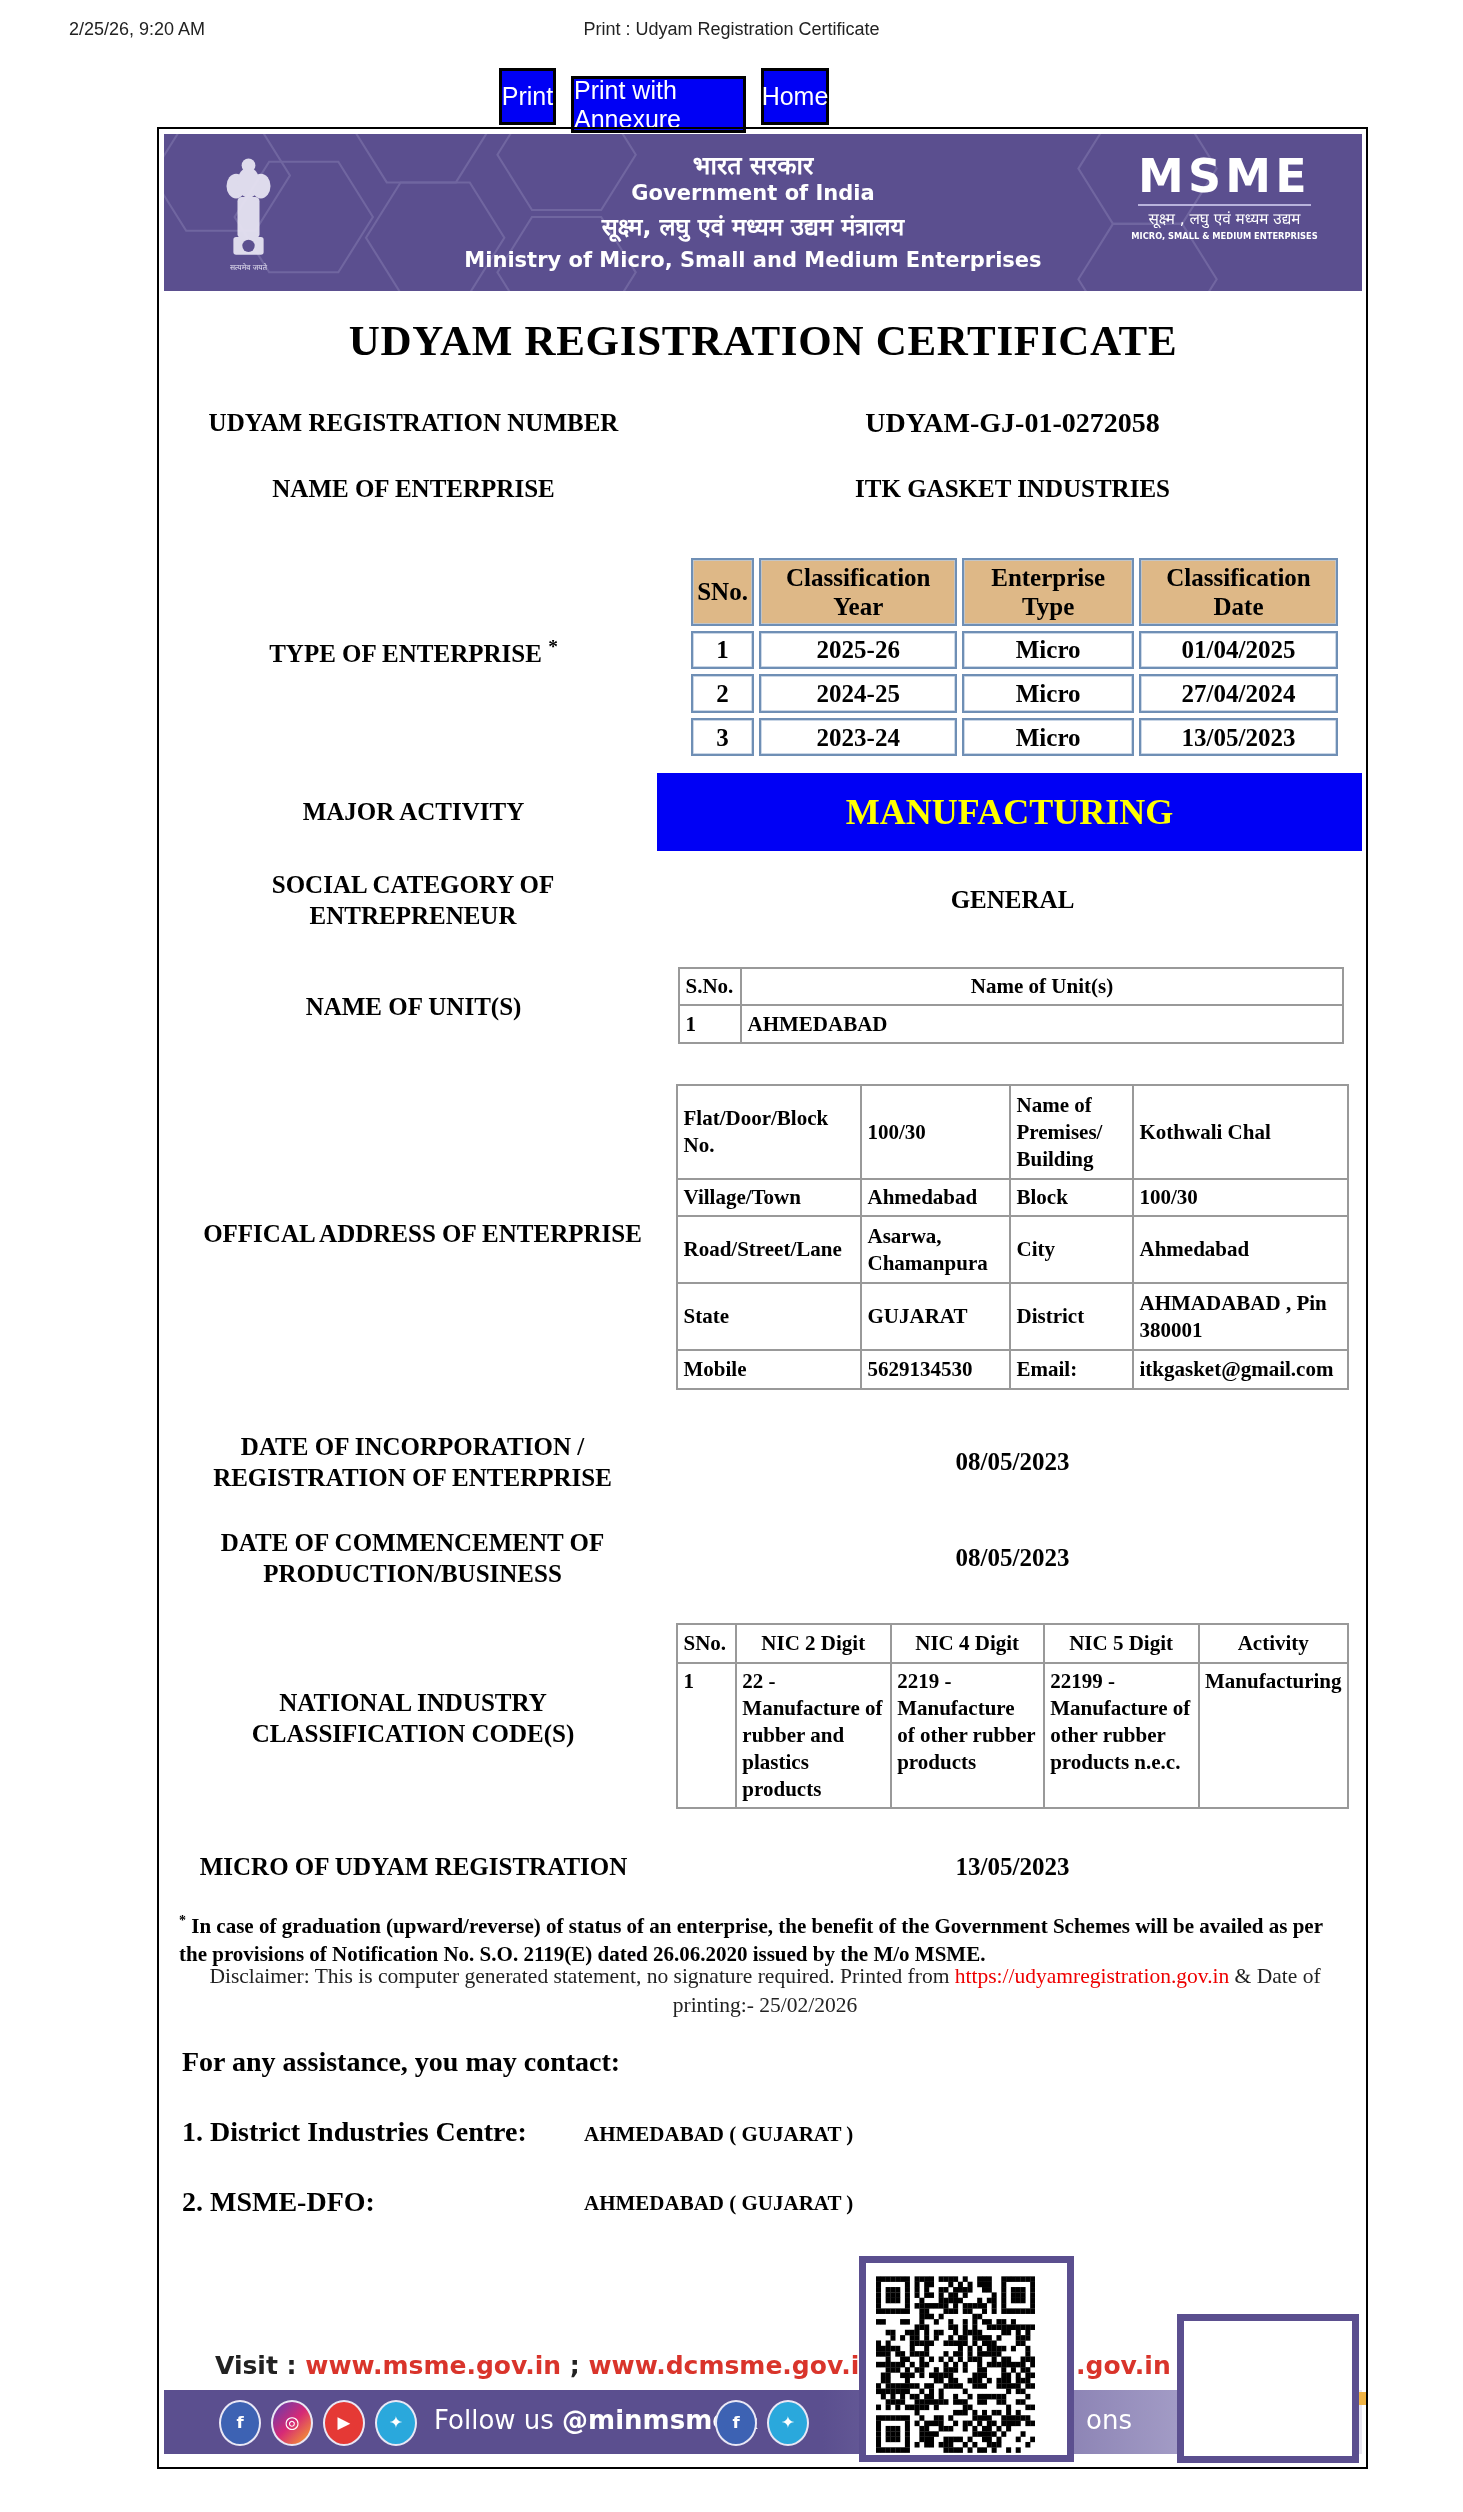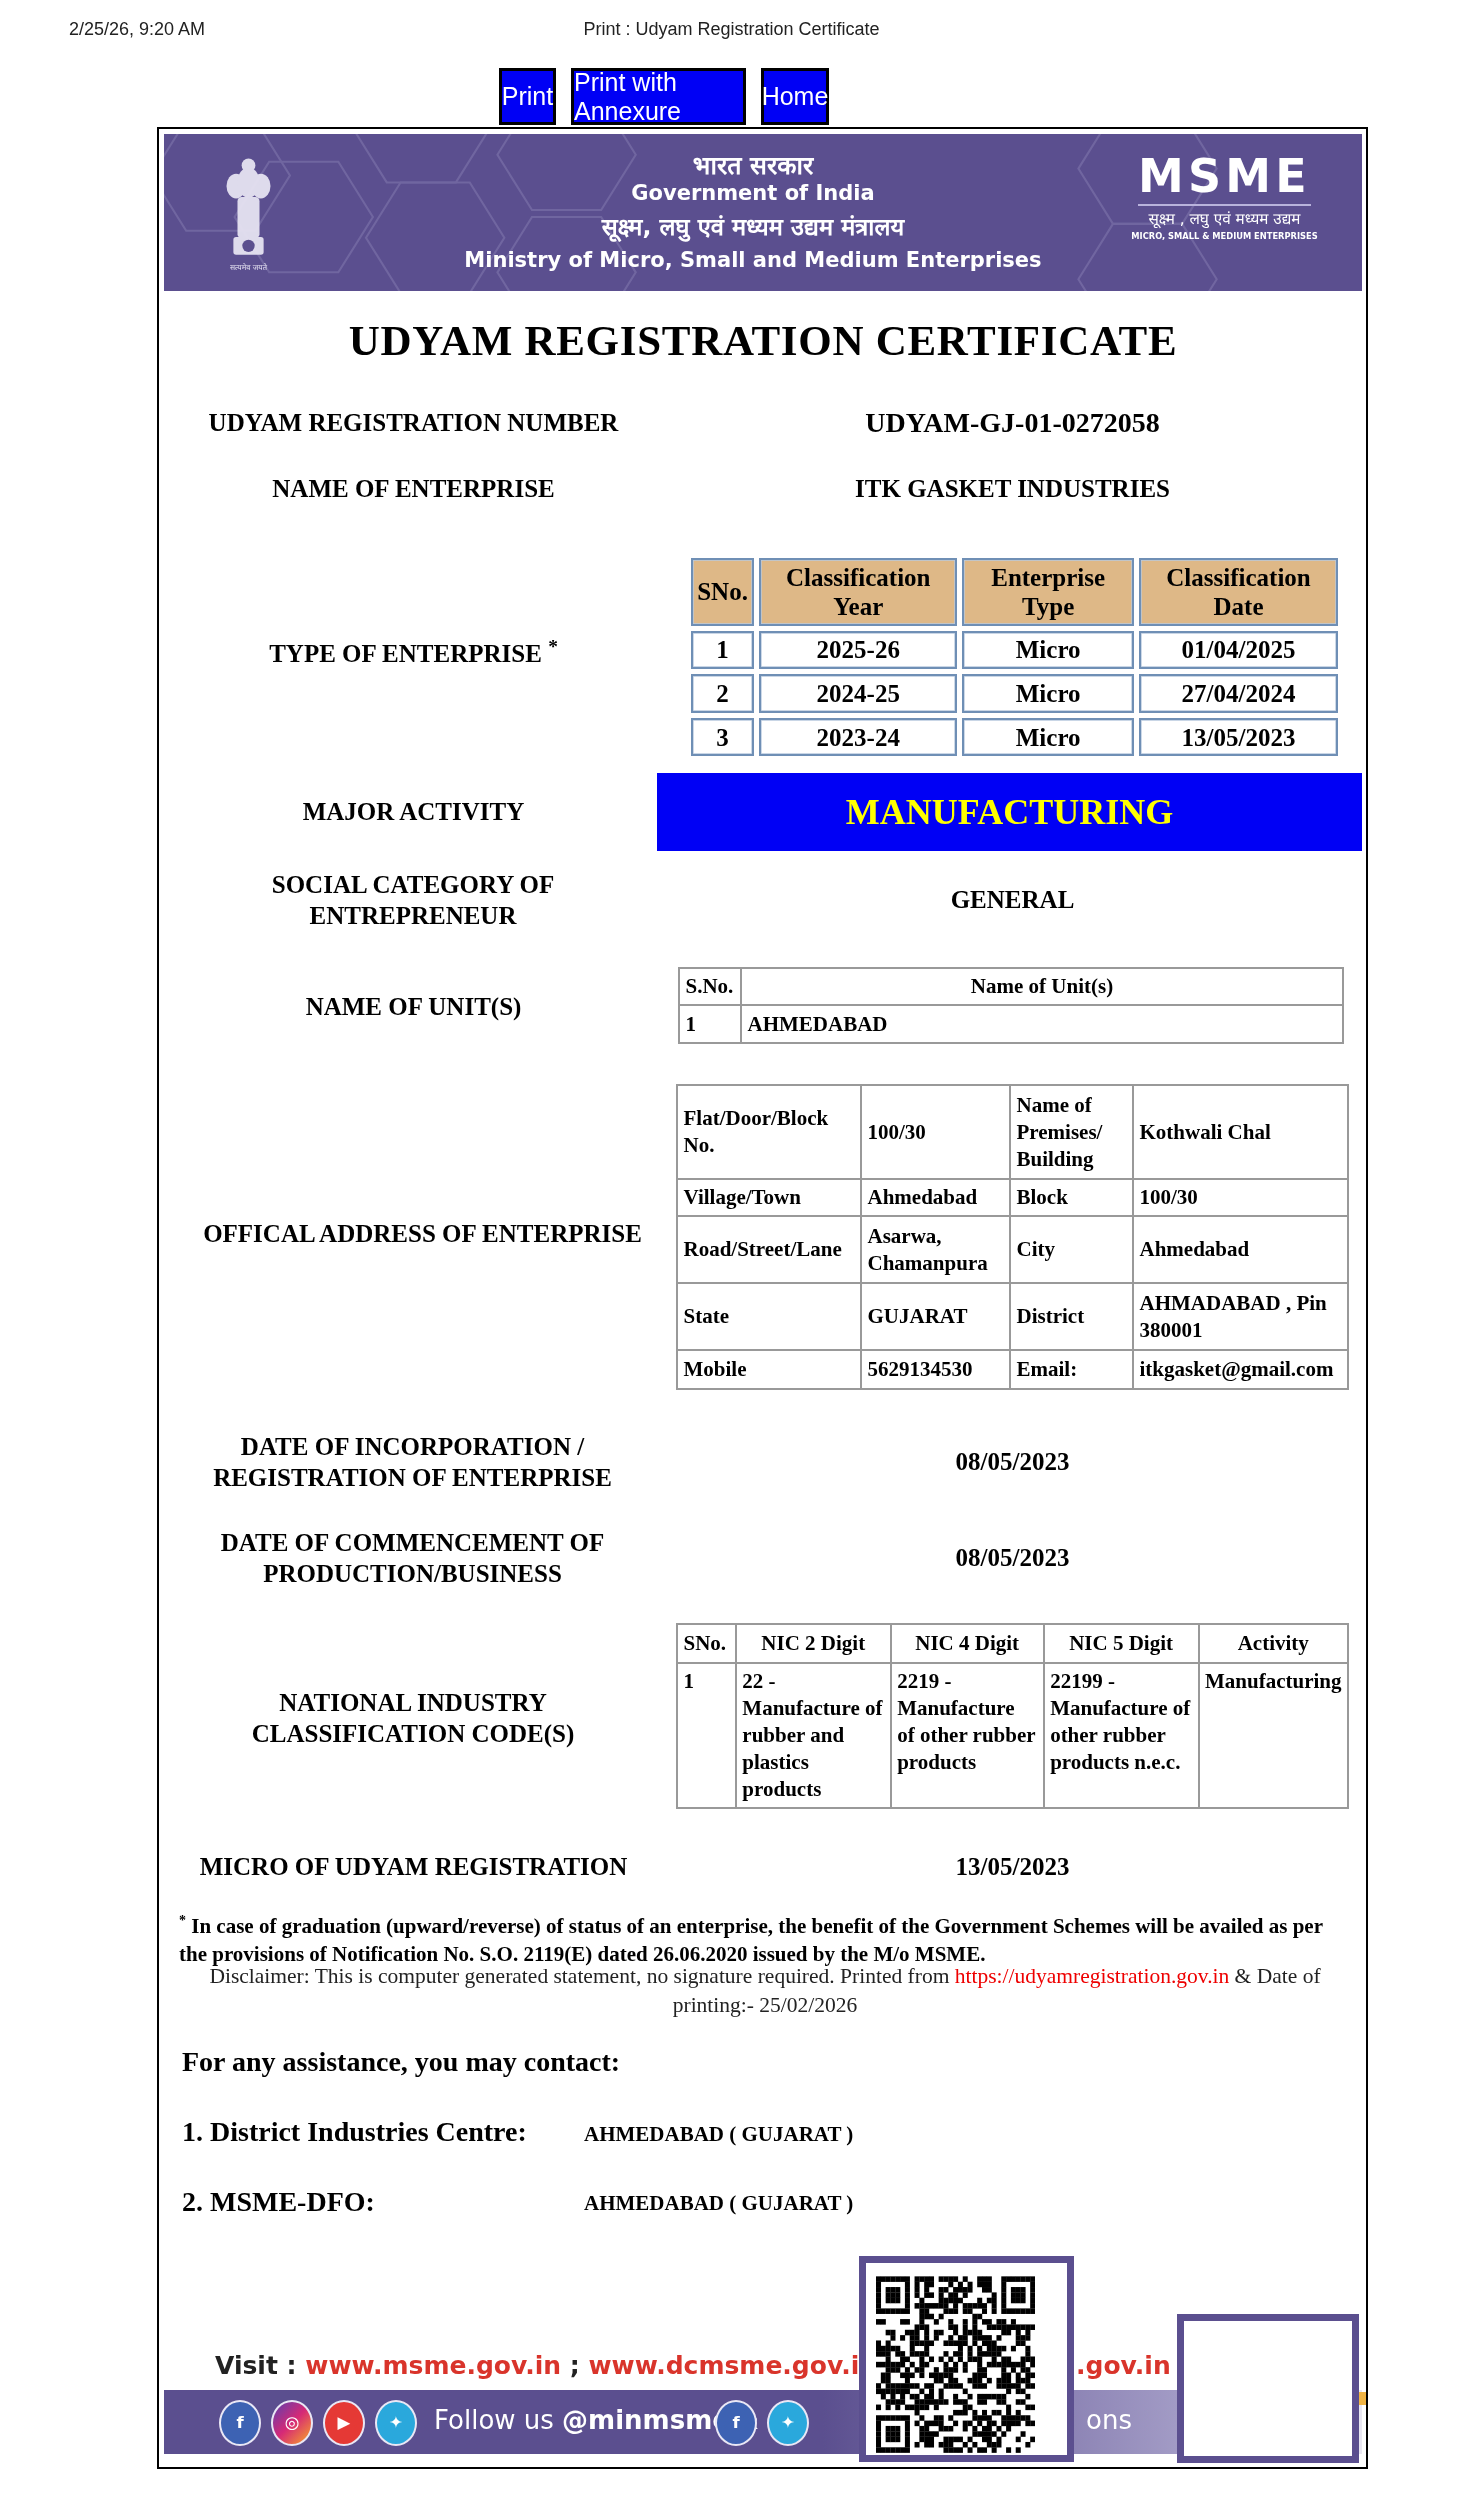--- a/index.html
+++ b/index.html
@@ -39,21 +39,21 @@
   .photo-frame { left:1177px; top:2314px; width:182px; height:149px; background:#fff; border:7px solid #5b4f8f; box-sizing:border-box; }
   .orange-tab { left:1359px; top:2392px; width:7px; height:12.5px; background:#f0b445; }
 </style>
 </head>
 <body>
 
 <div class="abs hdr-text" style="left:69px;">2/25/26, 9:20 AM</div>
 <div class="abs hdr-text" style="left:0; width:1463px; text-align:center;">Print : Udyam Registration Certificate</div>
 
 <div class="btn" style="left:499px; width:57px;">Print</div>
-<div class="btn" style="left:571px; width:175px;">Print with Annexure</div>
+<div class="btn" style="left:571px; width:175px;margin-top:8px;">Print with Annexure</div>
 <div class="btn" style="left:761px; width:68px;">Home</div>
 
 <div class="abs frame"></div>
 
 <div class="abs banner">
   <svg class="hex" width="1198" height="157" viewBox="0 0 1728 227">
     <g fill="none" stroke="#7a70a8" stroke-width="3" opacity="0.7">
       <path d="M-20 60 L30 -20 L130 -20 L180 60 L130 140 L30 140 Z"></path>
       <path d="M100 120 L150 40 L250 40 L300 120 L250 200 L150 200 Z"></path>
       <path d="M270 -10 L320 -90 L420 -90 L470 -10 L420 70 L320 70 Z"></path>

